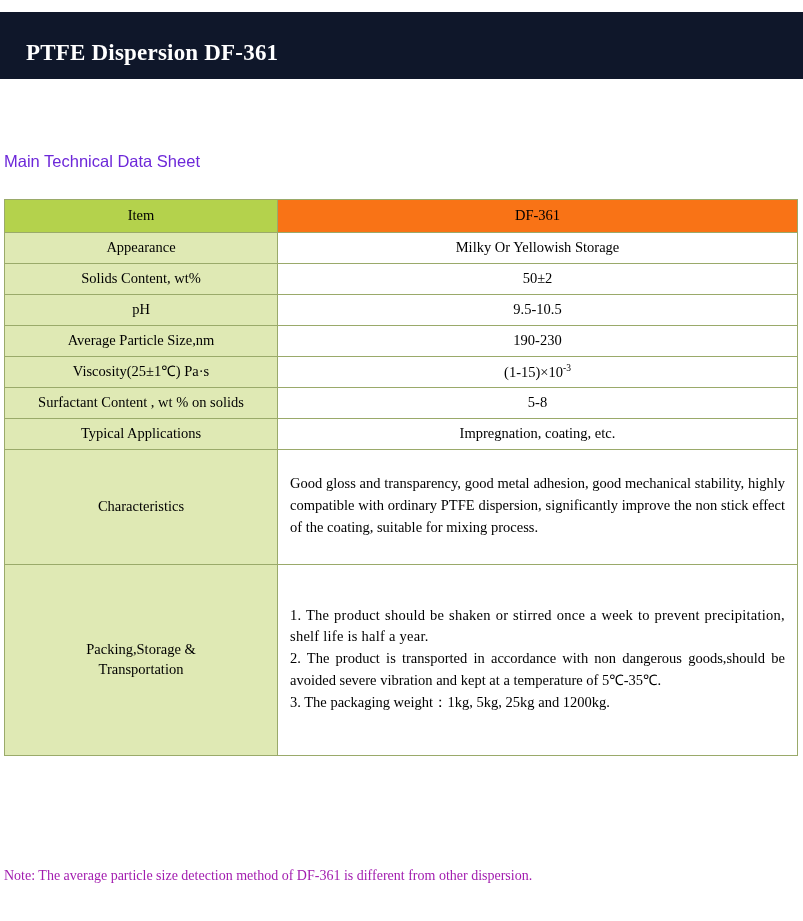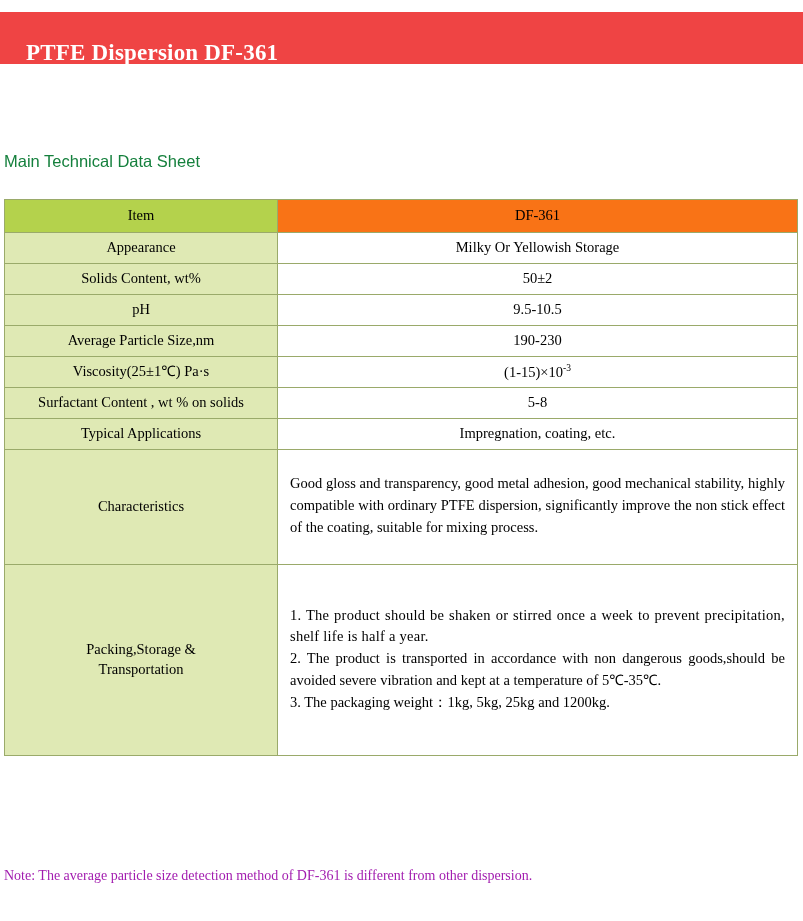--- a/index.html
+++ b/index.html
@@ -19,40 +19,40 @@
     width: 803px;
     height: 921px;
     position: relative;
     box-sizing: border-box;
   }
   .header-band {
     position: absolute;
     left: 0;
     top: 12px;
     width: 803px;
-    height: 52px;
-    background: #ef4444;
+    height: 67px;
+    background: #0f172a;
   }
   .header-title {
     position: absolute;
     left: 26px;
     top: 28px;
     font-family: "Liberation Serif", serif;
     font-size: 23px;
     font-weight: bold;
     color: #ffffff;
     letter-spacing: 0.2px;
   }
   .section-title {
     position: absolute;
     left: 4px;
     top: 152px;
     font-family: "Liberation Sans", sans-serif;
     font-size: 16.5px;
-    color: #15803d;
+    color: #6d28d9;
   }
   table.spec {
     position: absolute;
     left: 4px;
     top: 199px;
     width: 794px;
     border-collapse: collapse;
     table-layout: fixed;
   }
   table.spec td {

